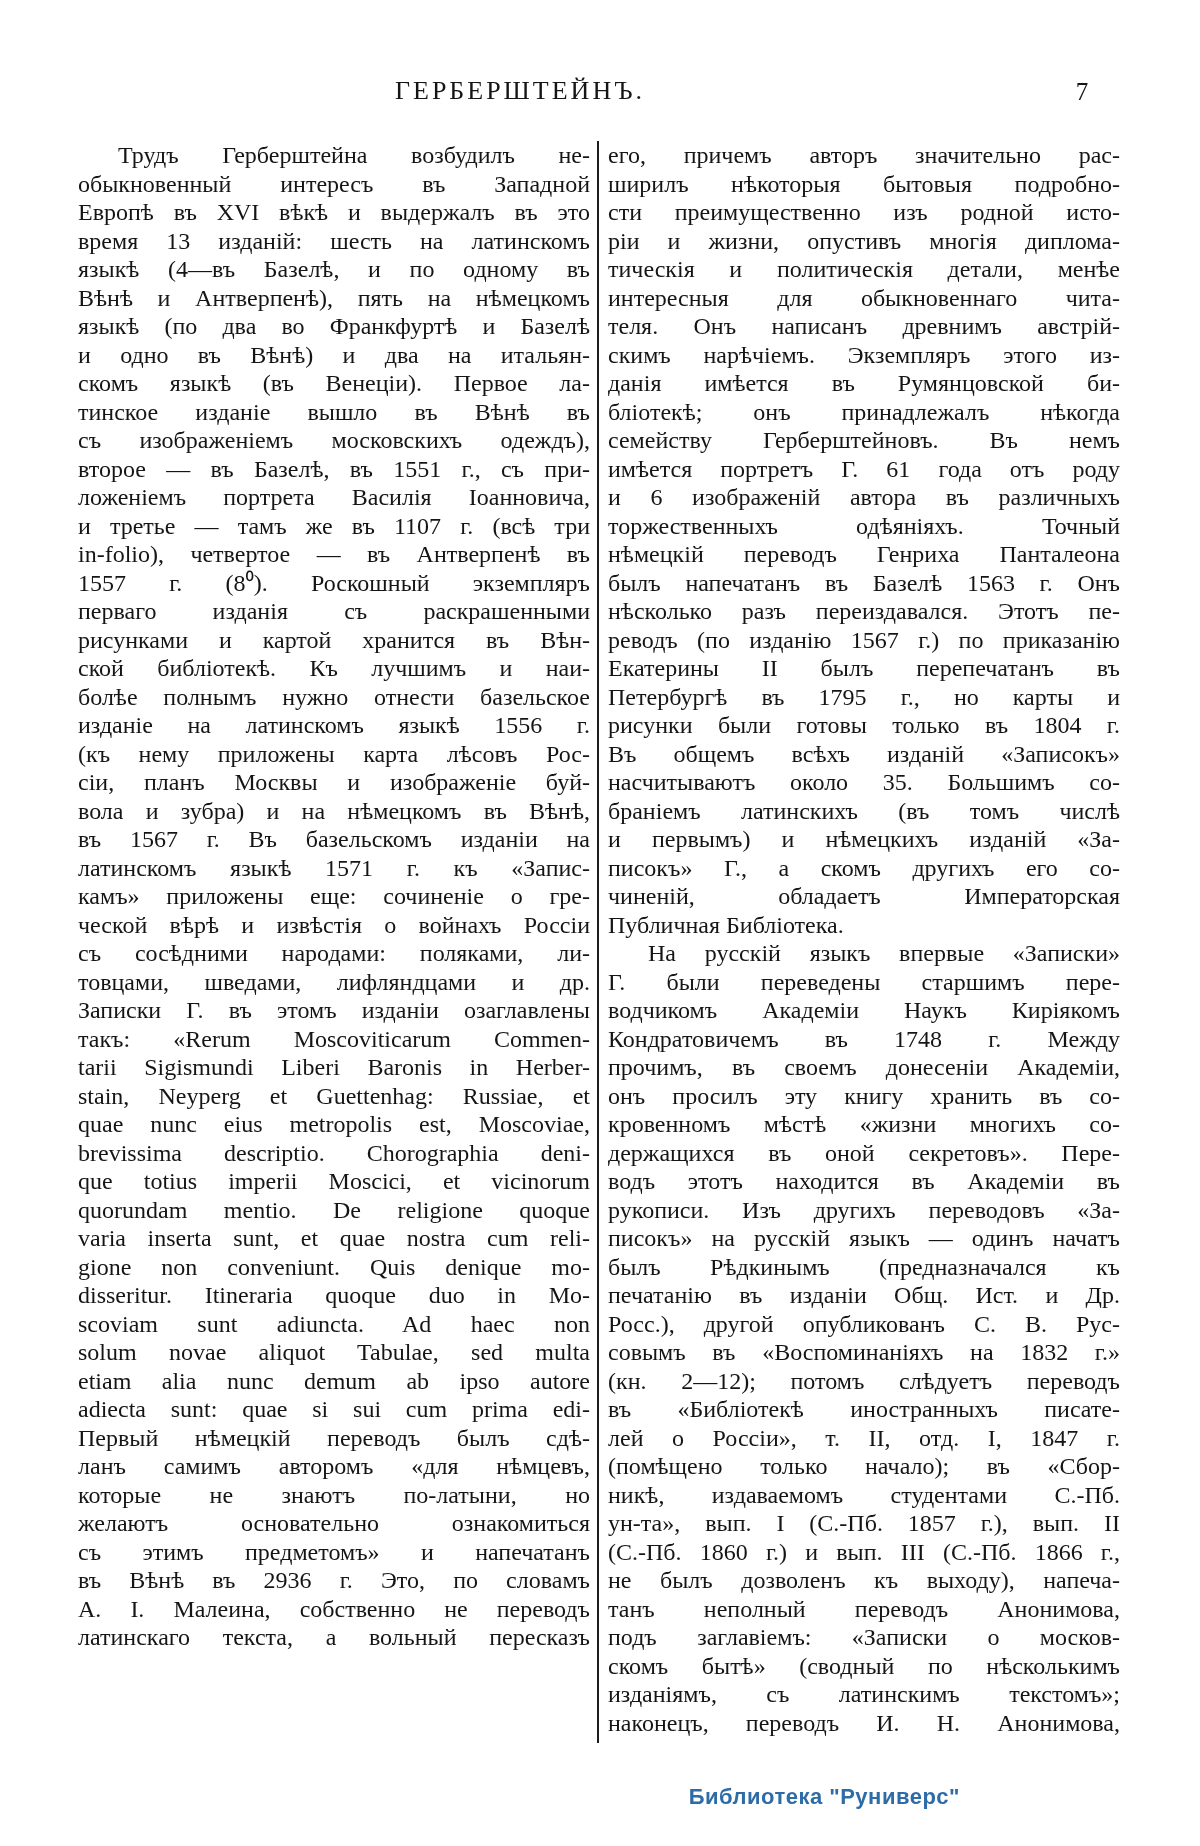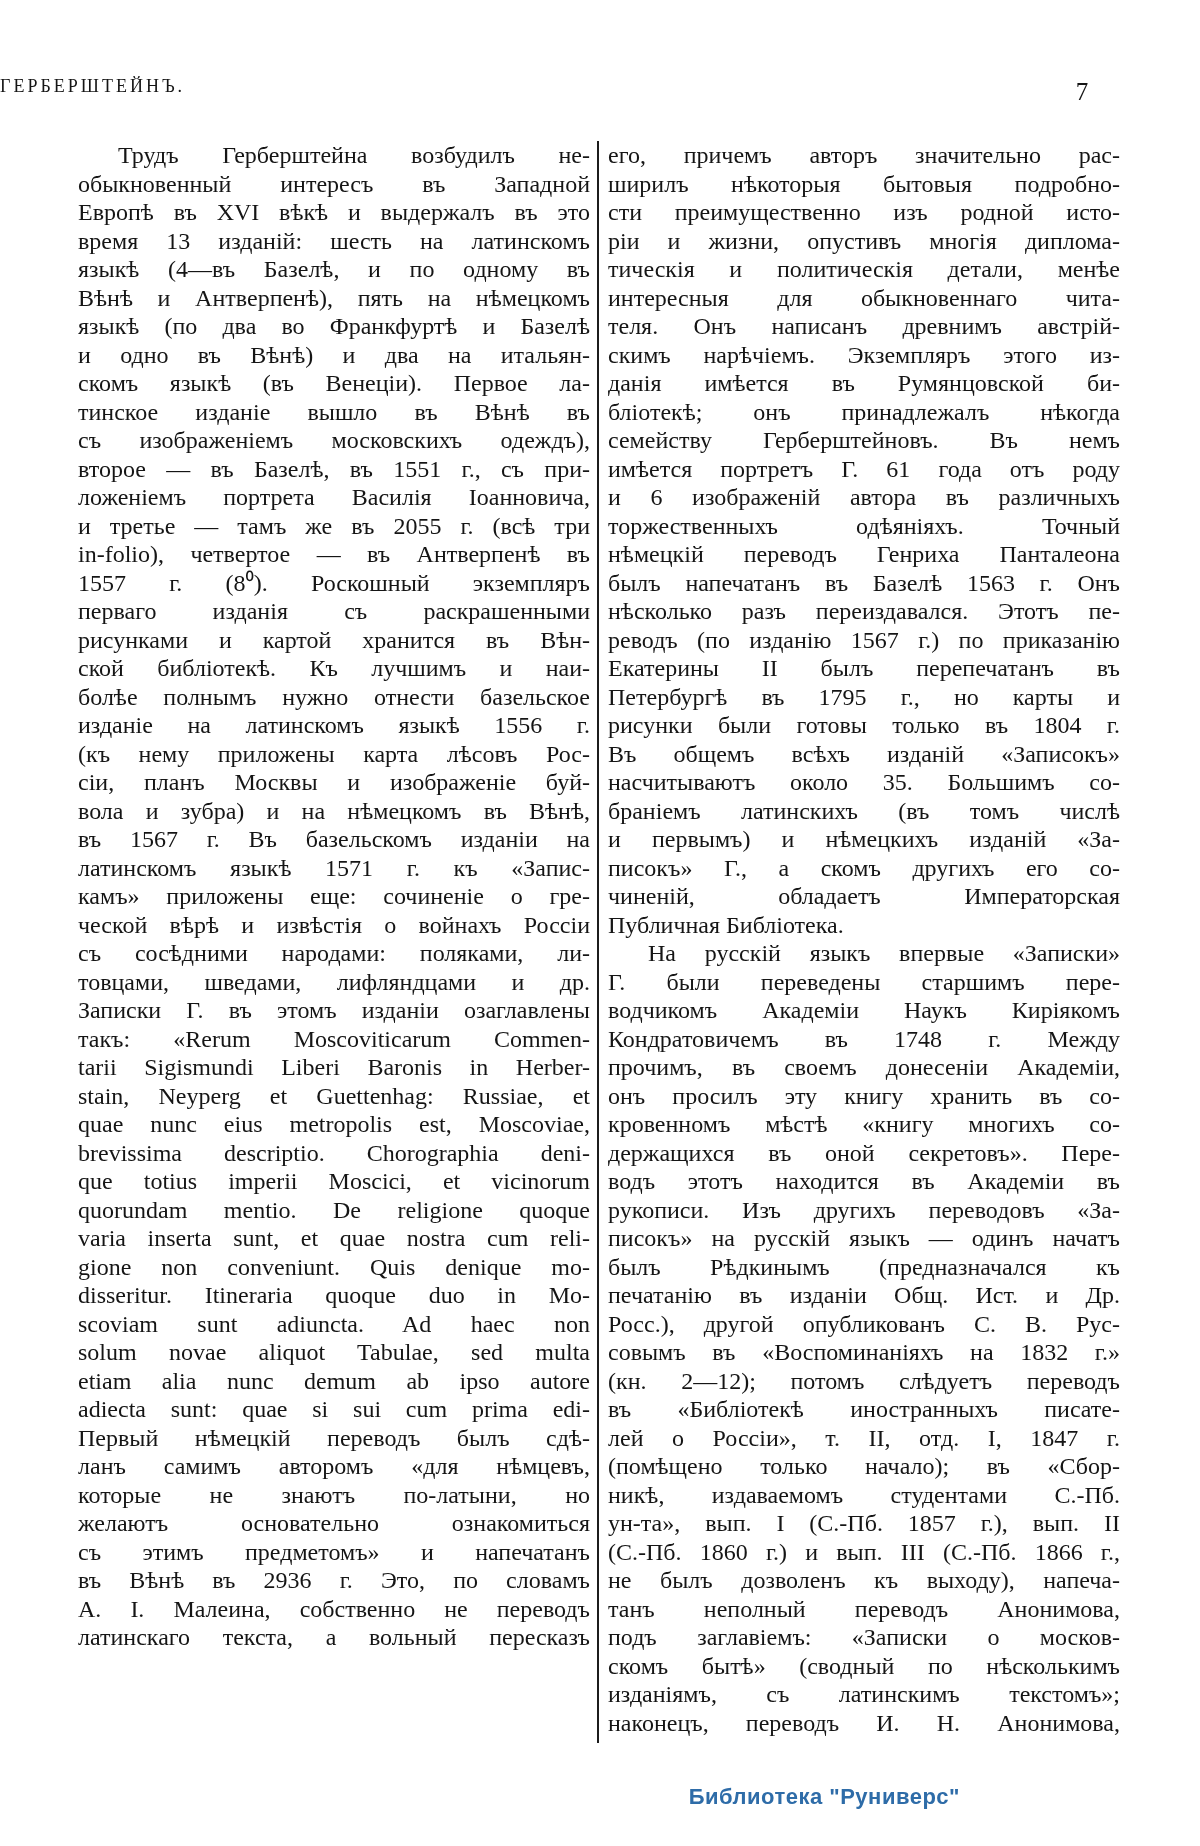--- a/index.html
+++ b/index.html
@@ -1,19 +1,19 @@
 <!DOCTYPE html>
 <html><head>
 <meta charset="utf-8">
 <style>
   html,body{margin:0;padding:0;background:#888;}
   .page{position:relative;width:1200px;height:1846px;background:#ffffff;
         font-family:"Liberation Serif",serif;color:#151515;overflow:hidden;}
-  .header-title{position:absolute;top:76px;left:0;width:1040px;
-        font-size:18px;letter-spacing:3px;font-weight:normal;}
+  .header-title{position:absolute;top:76px;left:0;width:1040px;text-align:center;
+        font-size:26px;letter-spacing:3px;font-weight:normal;}
   .page-number{position:absolute;top:78px;left:1052px;width:60px;text-align:center;font-size:25px;}
   .col{position:absolute;top:141px;width:512px;}
   .col-left{left:78px;}
   .col-right{left:608px;}
   .divider{position:absolute;left:597px;top:141px;width:2px;height:1602px;background:#1c1c1c;}
   .line{font-size:24px;height:28.5px;line-height:28.5px;overflow:hidden;
         text-align:justify;text-align-last:justify;text-justify:inter-word;white-space:normal;}
   .line.indent{padding-left:40px;}
   .line.flush{text-align-last:left;}
   .watermark{position:absolute;top:1784px;right:240px;font-family:"Liberation Sans",sans-serif;
@@ -33,21 +33,21 @@
       <div class="line">время 13 изданій: шесть на латинскомъ</div>
       <div class="line">языкѣ (4—въ Базелѣ, и по одному въ</div>
       <div class="line">Вѣнѣ и Антверпенѣ), пять на нѣмецкомъ</div>
       <div class="line">языкѣ (по два во Франкфуртѣ и Базелѣ</div>
       <div class="line">и одно въ Вѣнѣ) и два на итальян-</div>
       <div class="line">скомъ языкѣ (въ Венеціи). Первое ла-</div>
       <div class="line">тинское изданіе вышло въ Вѣнѣ въ</div>
       <div class="line">съ изображеніемъ московскихъ одеждъ),</div>
       <div class="line">второе — въ Базелѣ, въ 1551 г., съ при-</div>
       <div class="line">ложеніемъ портрета Василія Іоанновича,</div>
-      <div class="line">и третье — тамъ же въ 2055 г. (всѣ три</div>
+      <div class="line">и третье — тамъ же въ 1107 г. (всѣ три</div>
       <div class="line">in-folio), четвертое — въ Антверпенѣ въ</div>
       <div class="line">1557 г. (8⁰). Роскошный экземпляръ</div>
       <div class="line">перваго изданія съ раскрашенными</div>
       <div class="line">рисунками и картой хранится въ Вѣн-</div>
       <div class="line">ской библіотекѣ. Къ лучшимъ и наи-</div>
       <div class="line">болѣе полнымъ нужно отнести базельское</div>
       <div class="line">изданіе на латинскомъ языкѣ 1556 г.</div>
       <div class="line">(къ нему приложены карта лѣсовъ Рос-</div>
       <div class="line">сіи, планъ Москвы и изображеніе буй-</div>
       <div class="line">вола и зубра) и на нѣмецкомъ въ Вѣнѣ,</div>
@@ -110,21 +110,21 @@
       <div class="line">и первымъ) и нѣмецкихъ изданій «За-</div>
       <div class="line">писокъ» Г., а скомъ другихъ его со-</div>
       <div class="line">чиненій, обладаетъ Императорская</div>
       <div class="line flush">Публичная Библіотека.</div>
       <div class="line indent">На русскій языкъ впервые «Записки»</div>
       <div class="line">Г. были переведены старшимъ пере-</div>
       <div class="line">водчикомъ Академіи Наукъ Киріякомъ</div>
       <div class="line">Кондратовичемъ въ 1748 г. Между</div>
       <div class="line">прочимъ, въ своемъ донесеніи Академіи,</div>
       <div class="line">онъ просилъ эту книгу хранить въ со-</div>
-      <div class="line">кровенномъ мѣстѣ «книгу многихъ со-</div>
+      <div class="line">кровенномъ мѣстѣ «жизни многихъ со-</div>
       <div class="line">держащихся въ оной секретовъ». Пере-</div>
       <div class="line">водъ этотъ находится въ Академіи въ</div>
       <div class="line">рукописи. Изъ другихъ переводовъ «За-</div>
       <div class="line">писокъ» на русскій языкъ — одинъ начатъ</div>
       <div class="line">былъ Рѣдкинымъ (предназначался къ</div>
       <div class="line">печатанію въ изданіи Общ. Ист. и Др.</div>
       <div class="line">Росс.), другой опубликованъ С. В. Рус-</div>
       <div class="line">совымъ въ «Воспоминаніяхъ на 1832 г.»</div>
       <div class="line">(кн. 2—12); потомъ слѣдуетъ переводъ</div>
       <div class="line">въ «Библіотекѣ иностранныхъ писате-</div>

